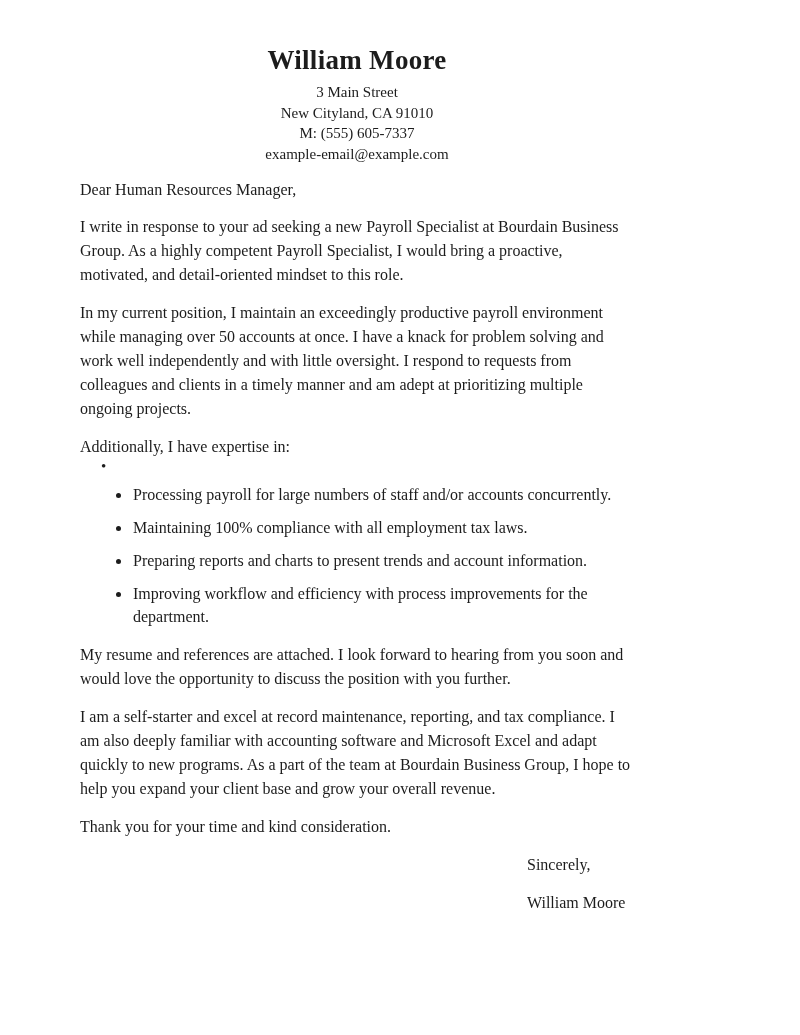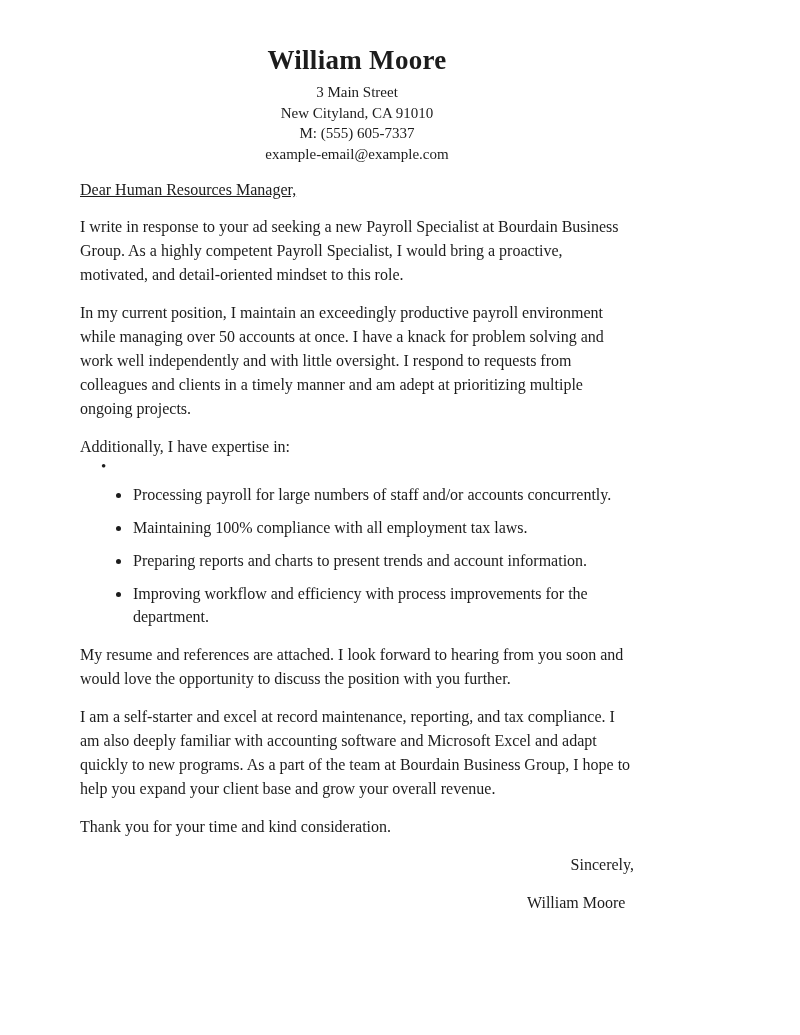--- a/index.html
+++ b/index.html
@@ -30,40 +30,40 @@
     font-size: 15px;
     line-height: 20.5px;
   }
   
   .letter-body {
     margin-top: 14px;
     font-size: 16px;
     line-height: 24px;
   }
   .letter-body p { margin: 0 0 14px 0; }
-  p.salutation { margin-bottom: 13px; text-decoration: underline; }
+  p.salutation { margin-bottom: 13px; }
   .expertise-intro { margin-bottom: 0 !important; }
   .stray-bullet {
     margin-left: 21px;
     font-size: 15px;
     line-height: 14px;
     height: 14px;
   }
   ul.expertise-list {
     margin: 2px 0 15px 0;
     padding-left: 42px;
     line-height: 23px;
   }
   ul.expertise-list li { margin: 10px; padding-left: 1px; }
   
   .signature-block {
     margin-left: 447px;
     margin-top: 6px;
   }
-  .sign-off { margin: 0; text-align: right; }
+  .sign-off { margin: 0; }
   .signature-name { margin-top: 42px; }
 </style>
 </head>
 <body>
 
 <div class="page">
 
   <div class="header">
     <div class="name">William Moore</div>
     <div class="contact-line">3 Main Street</div>

